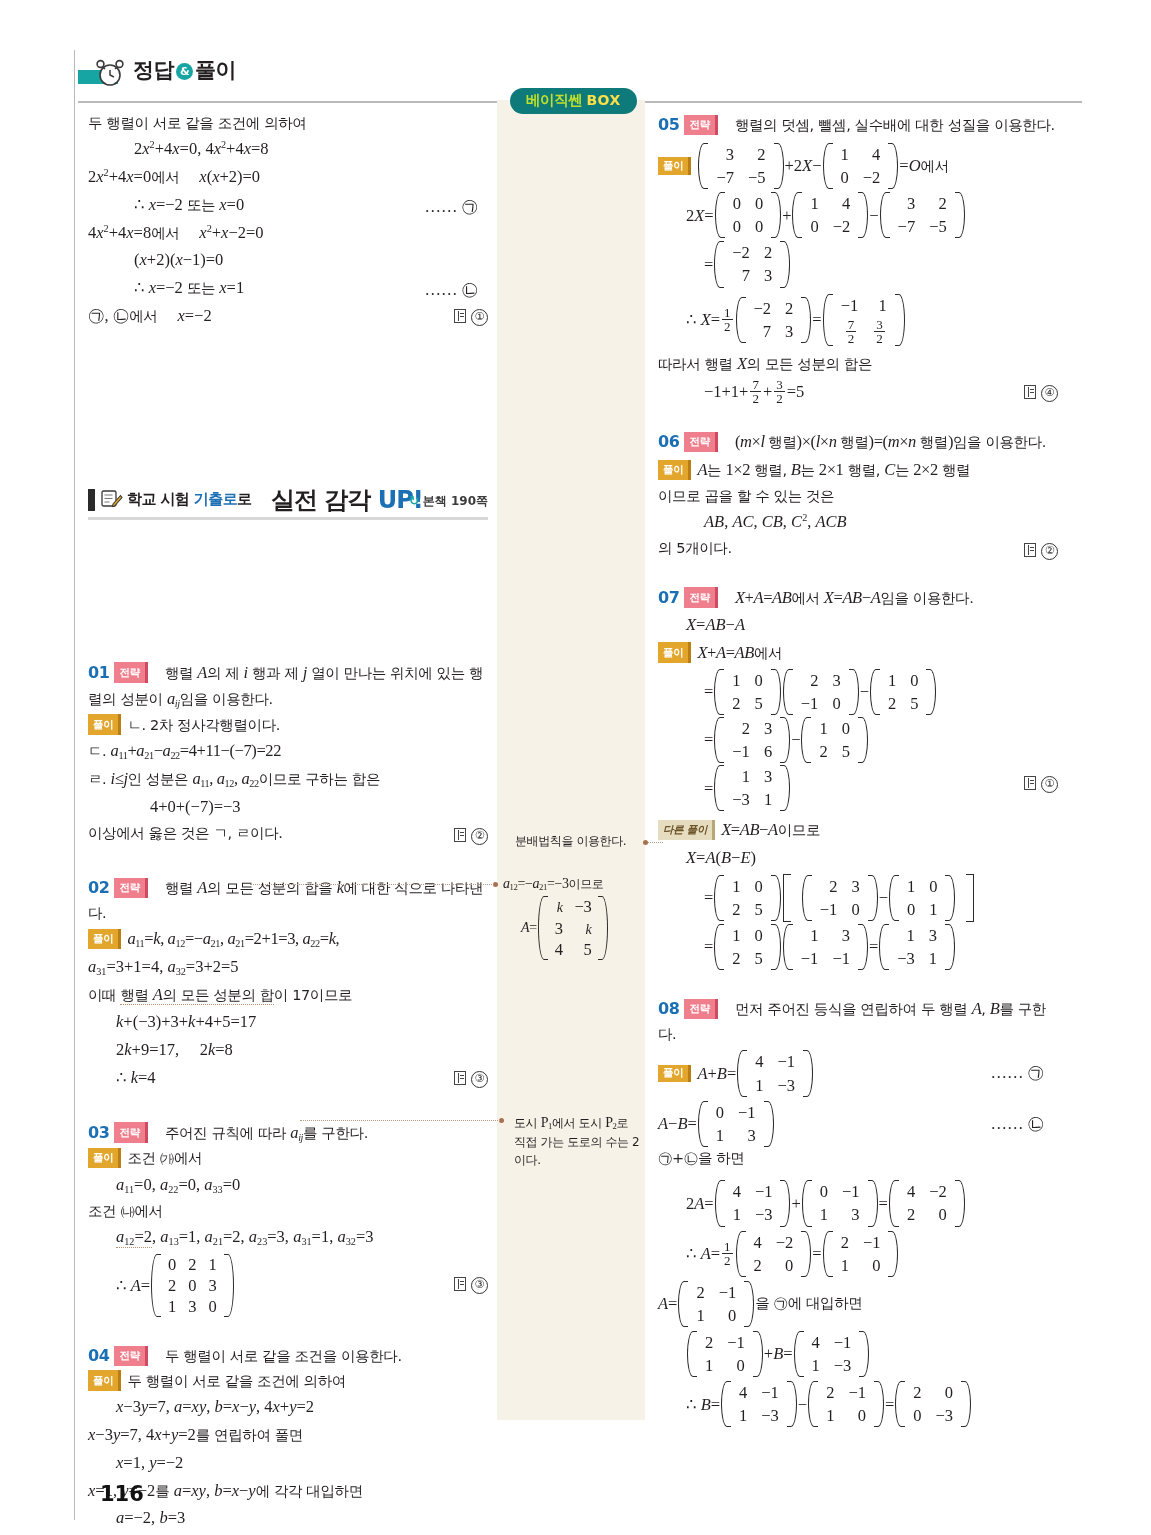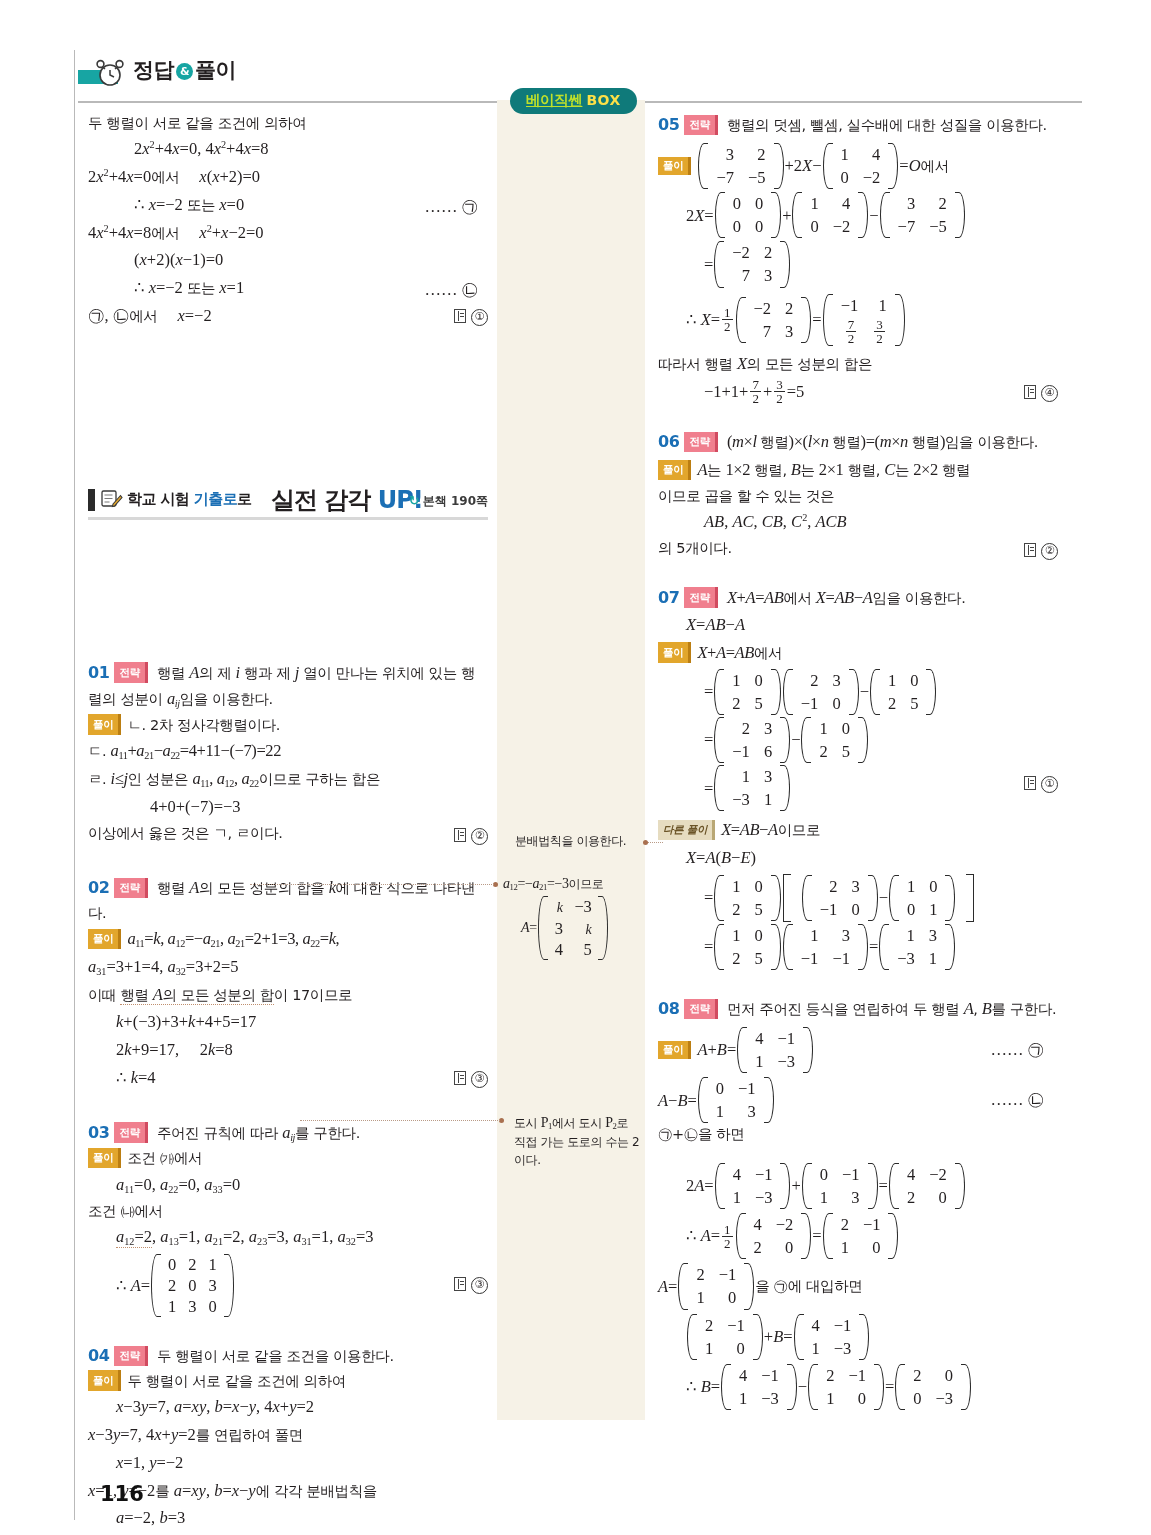--- a/index.html
+++ b/index.html
@@ -52,21 +52,21 @@
   
   .pill {
     position:absolute; left:510px; top:88px;
     background:#0f7a7a; border-radius:13px;
     padding:3px 16px 4px 16px;
     font-family:"DejaVu Sans", sans-serif;
     font-weight:bold; font-size:14px;
     white-space:nowrap;
     z-index:6;
   }
-  .pill .kr { color:#bfe02a;text-decoration:underline; }
+  .pill .kr { color:#bfe02a; }
   .pill .en { color:#fde047; margin-left:4px; letter-spacing:0.5px; }
 
   
   .beige {
     position:absolute; left:497px; top:100px; width:148px; height:1320px;
     background:#f6f2e7;
   }
 
   
   .colL { position:absolute; left:88px;  top:112px; width:400px; }
@@ -89,21 +89,21 @@
   .prob-no {
     font-family:"DejaVu Sans", sans-serif;
     font-weight:bold; font-size:16px; color:#1b6fb5;
     margin-right:5px;
   }
   .tag-strat {
     display:inline-block; background:#f07f8e; color:#ffffff;
     font-family:"DejaVu Sans", sans-serif; font-weight:bold;
     font-size:10.5px; padding:1.5px 5px 2px 5px;
     border-right:3px solid #d14b60;
-    vertical-align:2px; margin-right:9px; letter-spacing:-0.3px;
+    vertical-align:2px; margin-right:17px; letter-spacing:-0.3px;
   }
   .tag-sol {
     display:inline-block; background:#e2a62c; color:#ffffff;
     font-family:"DejaVu Sans", sans-serif; font-weight:bold;
     font-size:10.5px; padding:1.5px 5px 2px 5px;
     border-right:3px solid #bb7e12;
     vertical-align:2px; margin-right:6px; letter-spacing:-0.3px;
   }
   .tag-alt {
     display:inline-block; background:#e6dcc0; color:#6b5427;
@@ -323,21 +323,21 @@
     </div>
 
     <div class="prob" style="margin-top:26px;">
       <div class="ln wrap kr">
         <span class="prob-no">04</span><span class="tag-strat">전략</span><span>두 행렬이 서로 같을 조건을 이용한다.</span>
       </div>
       <div class="ln kr"><span class="tag-sol">풀이</span>두 행렬이 서로 같을 조건에 의하여</div>
       <div class="ln ind1"><span class="mr"><span class="mi">x</span>−3<span class="mi">y</span>=7, <span class="mi">a</span>=<span class="mi">xy</span>, <span class="mi">b</span>=<span class="mi">x</span>−<span class="mi">y</span>, 4<span class="mi">x</span>+<span class="mi">y</span>=2</span></div>
       <div class="ln"><span class="mr"><span class="mi">x</span>−3<span class="mi">y</span>=7, 4<span class="mi">x</span>+<span class="mi">y</span>=2</span><span class="kr">를 연립하여 풀면</span></div>
       <div class="ln ind1"><span class="mr"><span class="mi">x</span>=1, <span class="mi">y</span>=−2</span></div>
-      <div class="ln"><span class="mr"><span class="mi">x</span>=1, <span class="mi">y</span>=−2</span><span class="kr">를 </span><span class="mr"><span class="mi">a</span>=<span class="mi">xy</span>, <span class="mi">b</span>=<span class="mi">x</span>−<span class="mi">y</span></span><span class="kr">에 각각 분배법칙을</span></div>
+      <div class="ln"><span class="mr"><span class="mi">x</span>=1, <span class="mi">y</span>=−2</span><span class="kr">를 </span><span class="mr"><span class="mi">a</span>=<span class="mi">xy</span>, <span class="mi">b</span>=<span class="mi">x</span>−<span class="mi">y</span></span><span class="kr">에 각각 대입하면</span></div>
       <div class="ln ind1"><span class="mr"><span class="mi">a</span>=−2, <span class="mi">b</span>=3</span></div>
       <div class="ln ansrow ind1">
         
       </div>
     </div>
   </div>
 
   <div class="banner">
     <div class="blk"></div>
     <svg class="pen" viewBox="0 0 22 20">
@@ -863,21 +863,21 @@
                     <td>1</td>
                     <td>3</td>
                   </tr>
                 </tbody>
               </table>
             </span>
         </div>
         <span class="ans" style="top:12px; right:14px;"><span class="mr">…… ㉡</span></span>
       </div>
       <div class="ln kr">㉠+㉡을 하면</div>
-      <div class="eqline ind1" style="margin-top:16px;">
+      <div class="eqline ind1" style="margin-top:10px;">
         <span class="mr">2<span class="mi">A</span>=</span>
         <span class="mtx big">
             <span class="par l"></span>
             <span class="par r"></span>
           <table>
               <tbody>
                 <tr>
                   <td>4</td>
                   <td>−1</td>
                 </tr>

